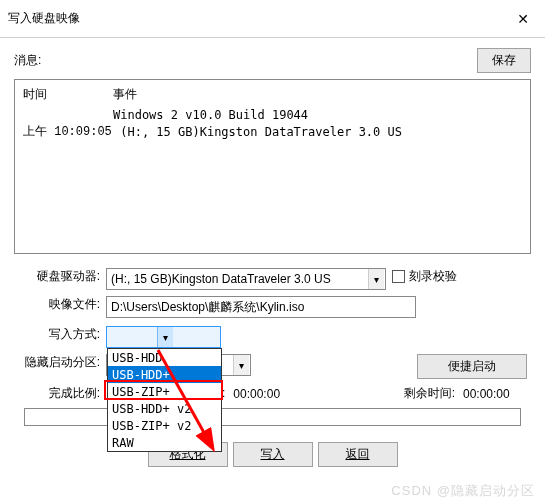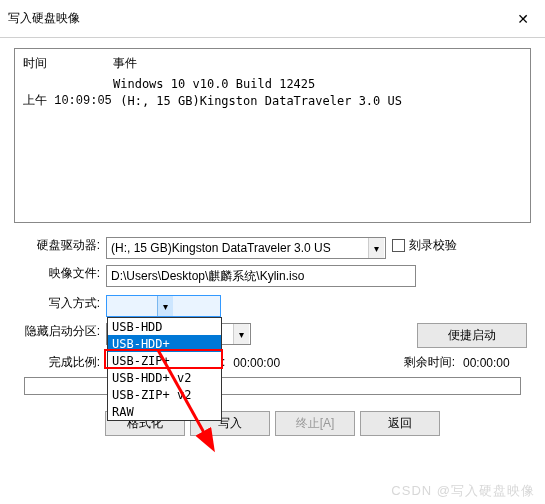--- a/index.html
+++ b/index.html
@@ -26,46 +26,51 @@
 .combo .cval{flex:1;white-space:nowrap;overflow:hidden;}
 .combo .carrow{width:16px;text-align:center;font-size:10px;border-left:1px solid #ccc;background:#f0f0f0;margin-right:-3px;height:100%;display:flex;align-items:center;justify-content:center;}
 .chk{display:flex;align-items:center;margin-left:6px;}
 .chk .box{width:13px;height:13px;border:1px solid #555;margin-right:4px;background:#fff;}
 .dropdown{position:absolute;top:21px;left:0;width:115px;border:1px solid #333;background:#fff;z-index:100;}
 .dropdown .opt{height:17px;padding:0 4px;display:flex;align-items:center;font-family:"SimSun",monospace;white-space:nowrap;}
 .dropdown .opt.hl{background:#0078d7;color:#fff;}
 .redbox{position:absolute;border:2px solid #ff0000;pointer-events:none;z-index:101;}
 .progrow{display:flex;align-items:center;}
 .progbar{flex:1;height:18px;border:1px solid #888;background:#fff;margin:0 6px;}
-.bottomrow{display:flex;justify-content:center;gap:5px;margin-top:16px;}
+.bottomrow{display:flex;justify-content:center;gap:5px;margin-top:16px;text-decoration:underline;}
 .bottomrow .btn{width:80px;text-align:center;}
 .btn.dis{color:#999;}
 .speedrow{text-align:right;margin-top:10px;padding-right:18px;}
 .watermark{position:absolute;bottom:4px;right:10px;color:#d8d8d8;font-size:13px;letter-spacing:1px;z-index:200;}
 .arrow{position:absolute;z-index:150;pointer-events:none;}
 .combo.sel{border:1px solid #3399ff;background:#eaf4ff;flex-direction:column;}
 </style>
 </head>
 <body>
 
 <div class="titlebar">
   <span class="t">写入硬盘映像</span>
   <span class="close">✕</span>
 </div>
 
 <div class="content">
+  <div class="row1">
+    <span class="lbl">消息:</span>
+    <span class="sp"></span>
+    <button class="btn">保存</button>
+  </div>
 
   <div class="logbox">
     <div class="hdr">
       <span class="c1">时间</span>
       <span class="c2">事件</span>
     </div>
     <div class="r">
       <span class="c1"></span>
-      <span class="c2">Windows 10 v10.0 Build 12425</span>
+      <span class="c2">Windows 2 v10.0 Build 19044</span>
     </div>
     <div class="r">
       <span class="c1">上午 10:09:05</span>
       <span class="c2"> (H:, 15 GB)Kingston DataTraveler 3.0 US</span>
     </div>
   </div>
 
   <div class="formarea">
     <div class="frow">
       <span class="flabel">硬盘驱动器:</span>
@@ -127,28 +132,27 @@
     </div>
 
     <div class="frow" style="margin-bottom:0">
       <div class="progbar"></div>
     </div>
 
 
     <div class="bottomrow">
       <button class="btn">格式化</button>
       <button class="btn">写入</button>
-      <button class="btn dis">终止[A]</button>
       <button class="btn">返回</button>
     </div>
   </div>
 </div>
 
 <svg class="arrow" style="left:150px;top:342px" width="80" height="120">
   <defs>
       <marker id="ah" markerWidth="10" markerHeight="10" refX="6" refY="3" orient="auto">
         <path d="M0,0 L0,6 L8,3 z" fill="#ff0000"></path>
       </marker>
     </defs>
   <line x1="8" y1="8" x2="62" y2="105" stroke="#ff0000" stroke-width="3" marker-end="url(#ah)"></line>
 </svg>
 
-<div class="watermark">CSDN @写入硬盘映像</div>
+<div class="watermark">CSDN @隐藏启动分区</div>
 
 </body></html>

